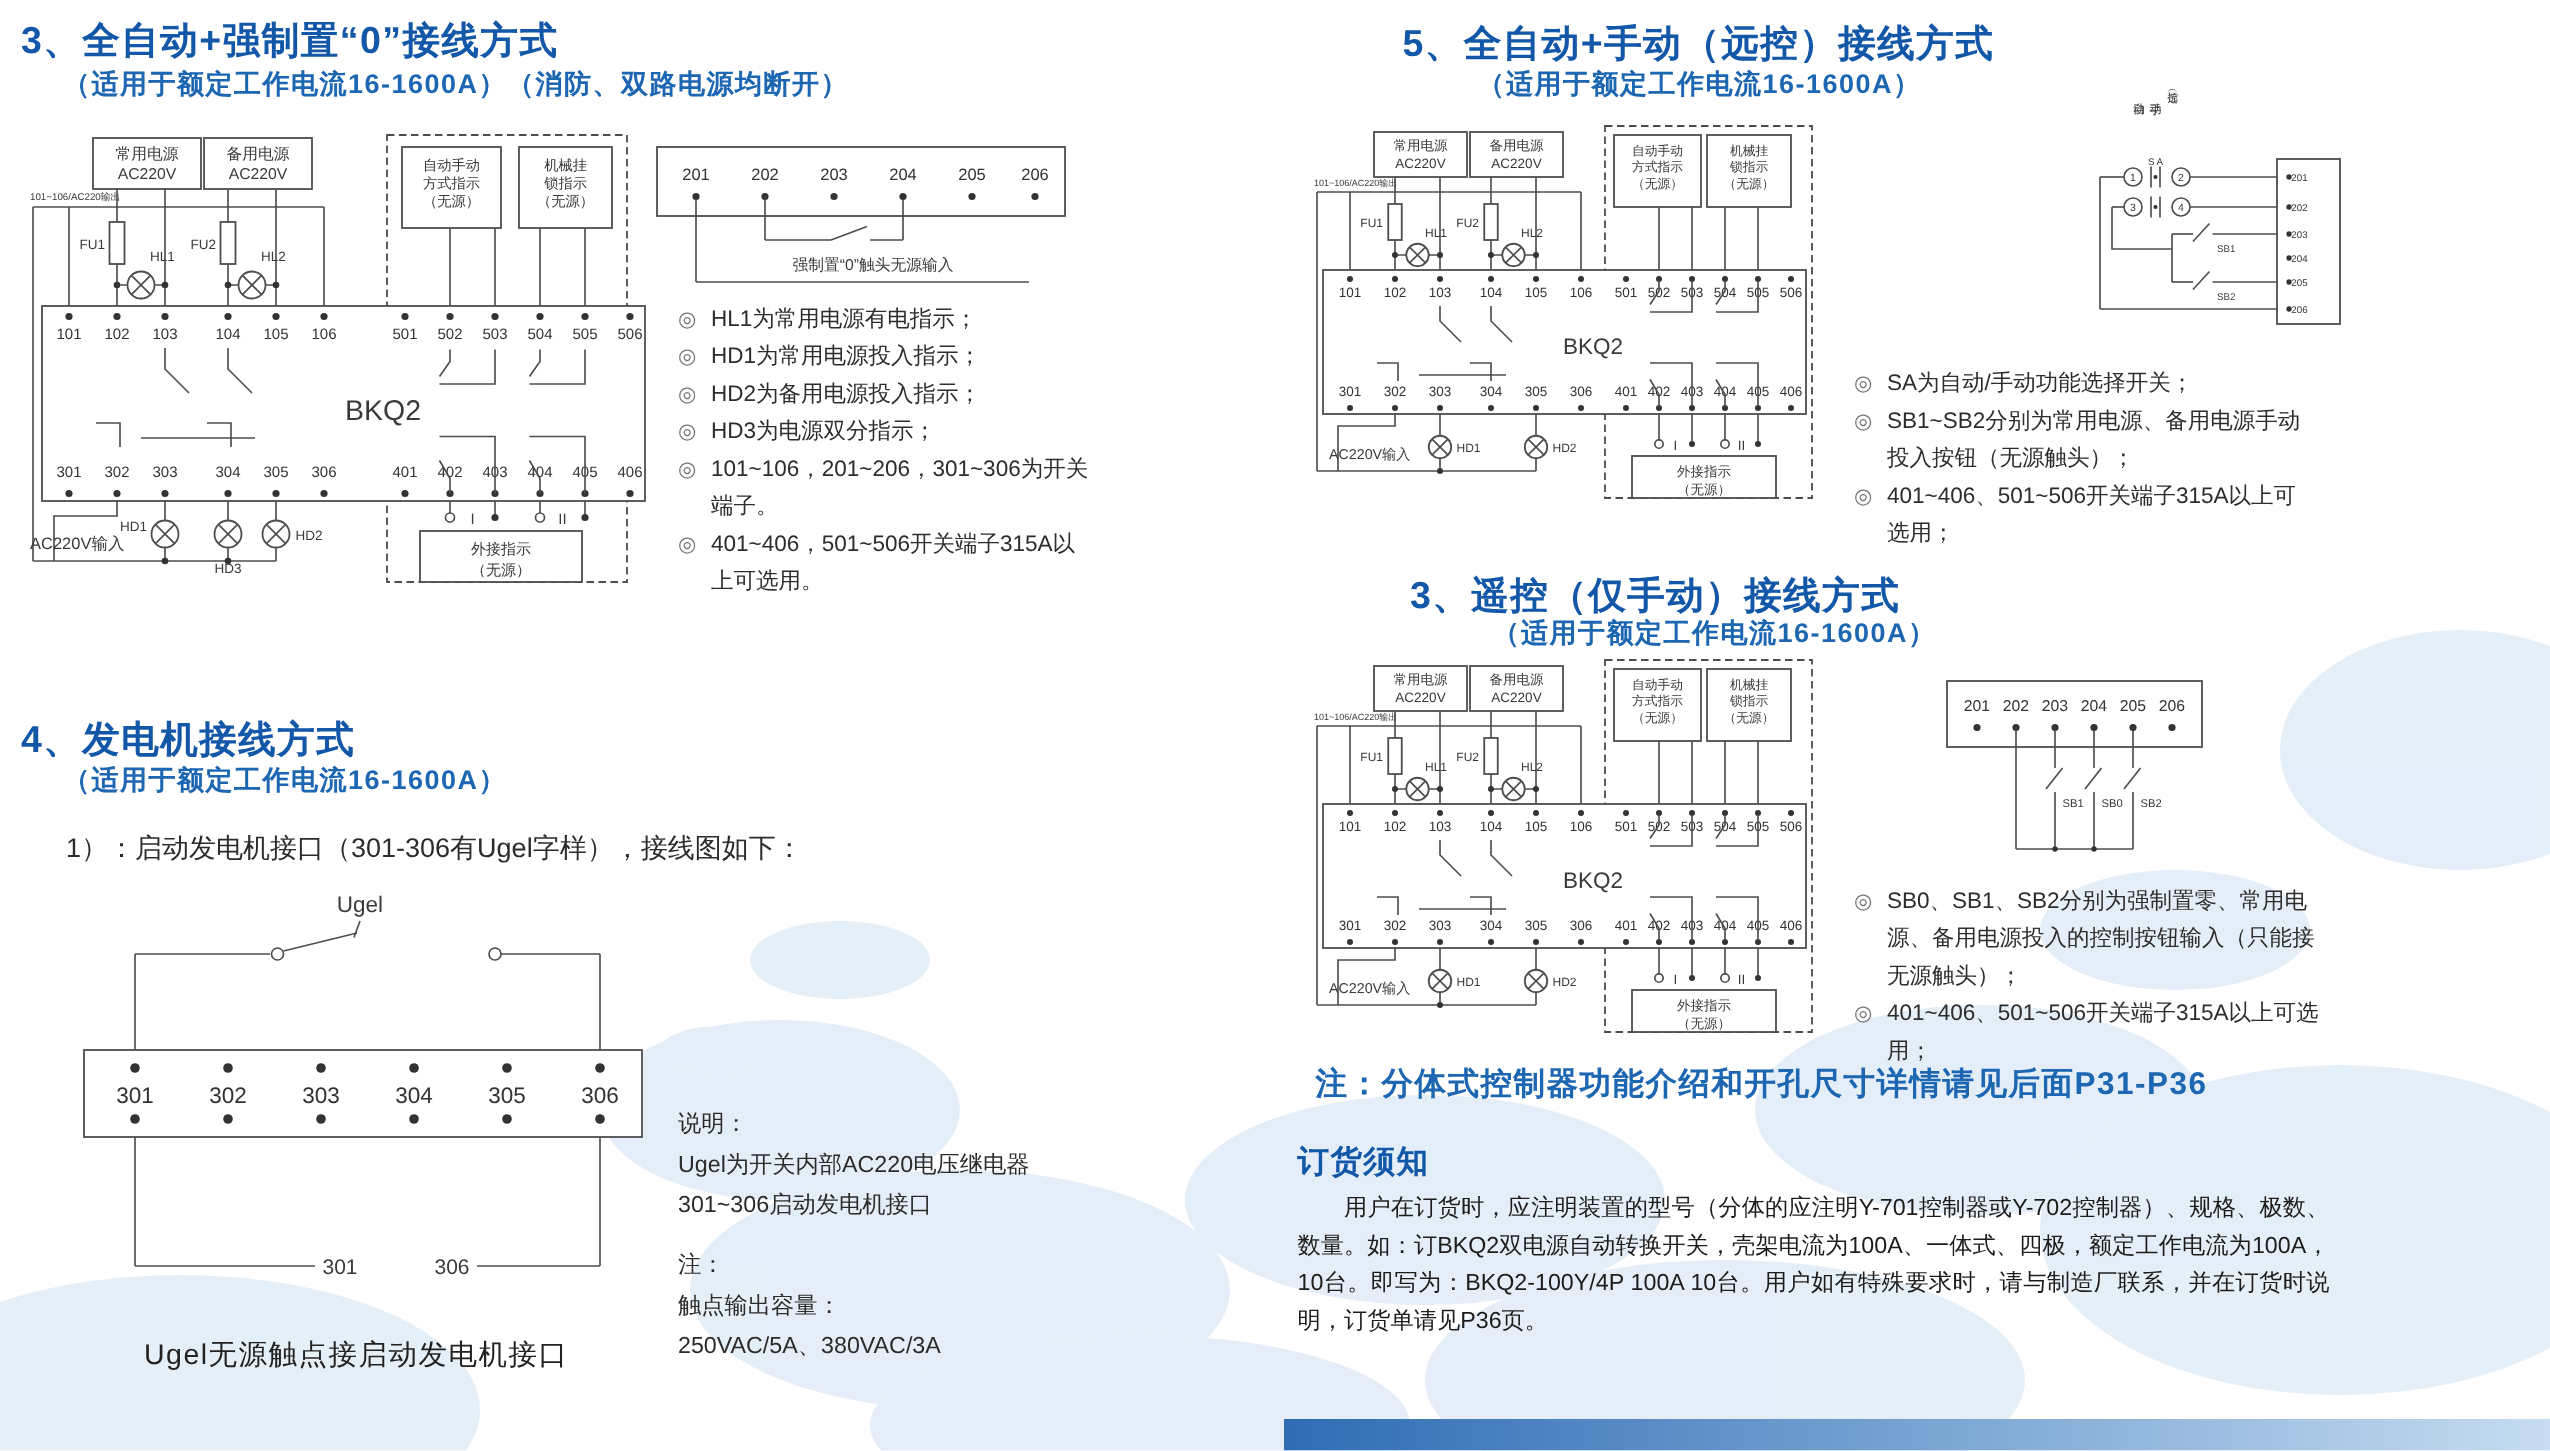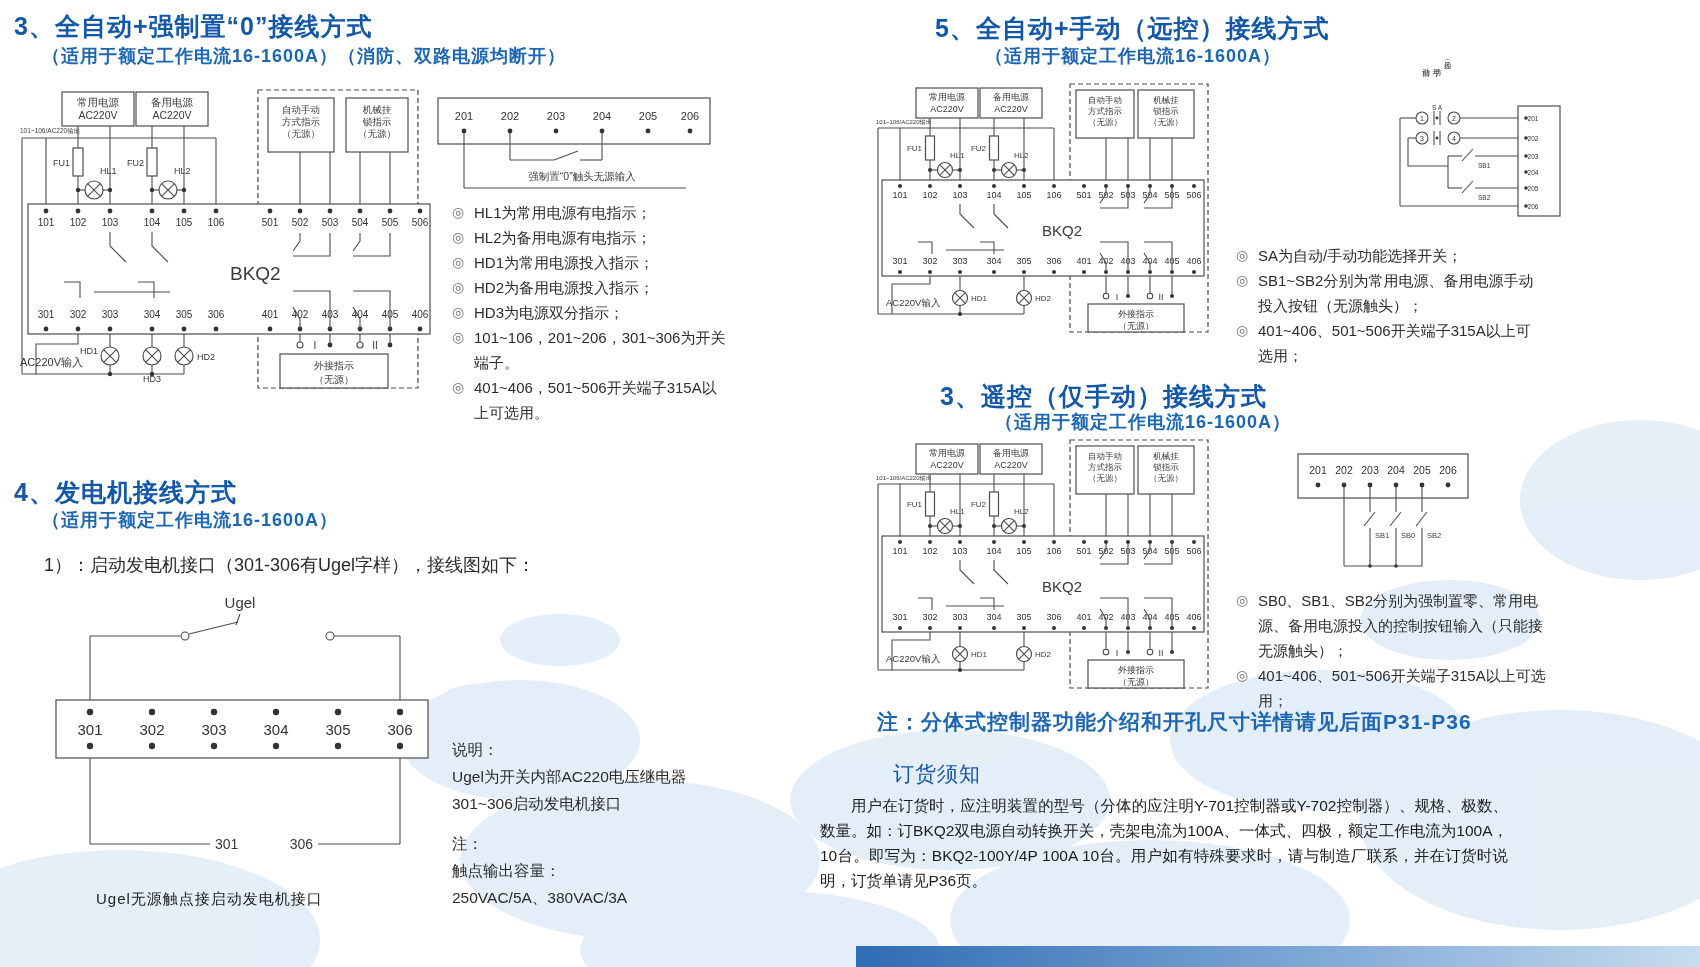--- a/index.html
+++ b/index.html
@@ -10,23 +10,23 @@
   .sec-title{font-size:25px;font-weight:bold;color:#1257a8;letter-spacing:1px;white-space:nowrap;}
   .sec-sub{font-size:18px;font-weight:600;color:#1d66b2;letter-spacing:1px;white-space:nowrap;}
   .sec-sub.sm{font-size:18px;}
   
   ul.blist{list-style:none;margin:0;padding:0;}
   ul.blist li{position:relative;padding-left:22px;font-size:15px;line-height:25px;color:#2d2d2d;}
   ul.blist li::before{content:"◎";position:absolute;left:0;top:0;color:#777;font-size:14px;}
   
   .body-text{font-size:18px;color:#2b2b2b;}
   .note-block{font-size:15.5px;line-height:27px;color:#2b2b2b;}
-  .caption{font-size:15px;color:#222;letter-spacing:1px;}
+  .caption{font-size:19px;color:#222;letter-spacing:1px;}
   .blue-note{font-size:21px;font-weight:600;color:#1d66b2;letter-spacing:1px;white-space:nowrap;}
-  .order-title{font-size:21px;font-weight:normal;color:#1257a8;letter-spacing:1px;margin-left:28px;}
+  .order-title{font-size:21px;font-weight:bold;color:#1257a8;letter-spacing:1px;}
   .order-par{font-size:15.5px;line-height:25px;color:#1c1c1c;text-align:justify;text-indent:2em;margin:0;}
   
   svg{overflow:visible;}
   svg line,svg path,svg polyline{stroke:#4d4d4d;stroke-width:1.1;fill:none;}
   svg rect{stroke:#4d4d4d;stroke-width:1.2;fill:#ffffff;}
   svg rect.dashed{stroke-dasharray:5 3;fill:none;}
   svg text{fill:#3a3a3a;font-family:"Liberation Sans","DejaVu Sans",sans-serif;}
   svg .ctr{text-anchor:middle;}
   svg .end{text-anchor:end;}
   svg circle.dot{fill:#333;stroke:none;}
@@ -262,21 +262,20 @@
     <line x1="76" y1="68" x2="120" y2="68"></line>
     <line x1="120" y1="68" x2="144" y2="59"></line>
     <line x1="146" y1="68" x2="168" y2="68"></line>
     <line x1="168" y1="41" x2="168" y2="68"></line>
   </g>
   <text class="ctr" x="148" y="88" font-size="10.5">强制置“0”触头无源输入</text>
 </svg>
 
 <ul class="abs blist" style="left:452px;top:200px;width:278px;z-index:1">
   <li>HL1为常用电源有电指示；</li>
-  <li>HL2为备用电源有电指示；</li>
   <li>HD1为常用电源投入指示；</li>
   <li>HD2为备用电源投入指示；</li>
   <li>HD3为电源双分指示；</li>
   <li>101~106，201~206，301~306为开关端子。</li>
   <li>401~406，501~506开关端子315A以上可选用。</li>
 </ul>
 
 <div class="abs sec-title" style="left:14px;top:476px;z-index:1">4、发电机接线方式</div>
 <div class="abs sec-sub sm" style="left:42px;top:508px;z-index:1">（适用于额定工作电流16-1600A）</div>
 <div class="abs body-text" style="left:44px;top:553px;z-index:1">1）：启动发电机接口（301-306有Ugel字样），接线图如下：</div>
@@ -767,15 +766,15 @@
   <text x="155" y="90" font-size="7.5">SB2</text>
 </svg>
 
 <ul class="abs blist" style="left:1236px;top:588px;width:312px;z-index:1">
   <li>SB0、SB1、SB2分别为强制置零、常用电源、备用电源投入的控制按钮输入（只能接无源触头）；</li>
   <li>401~406、501~506开关端子315A以上可选用；</li>
 </ul>
 
 <div class="abs blue-note" style="left:877px;top:708px;z-index:1">注：分体式控制器功能介绍和开孔尺寸详情请见后面P31-P36</div>
 <div class="abs order-title" style="left:865px;top:760px;z-index:1">订货须知</div>
-<p class="abs order-par" style="left:820px;top:793px;width:688px;z-index:1">用户在订货时，应注明装置的型号（分体的应注明Y-701控制器或Y-702控制器）、规格、极数、数量。如：订BKQ2双电源自动转换开关，壳架电流为100A、一体式、四极，额定工作电流为100A，10台。即写为：BKQ2-100Y/4P  100A  10台。用户如有特殊要求时，请与制造厂联系，并在订货时说明，订货单请见P36页。</p>
+<p class="abs order-par" style="left:865px;top:793px;width:688px;z-index:1">用户在订货时，应注明装置的型号（分体的应注明Y-701控制器或Y-702控制器）、规格、极数、数量。如：订BKQ2双电源自动转换开关，壳架电流为100A、一体式、四极，额定工作电流为100A，10台。即写为：BKQ2-100Y/4P  100A  10台。用户如有特殊要求时，请与制造厂联系，并在订货时说明，订货单请见P36页。</p>
 
 <div class="footer-bar" style="left:856px;top:946px;width:844px;height:21px;z-index:1;background:linear-gradient(90deg,#2f6cb4 0%,#7fa9d6 55%,#c7dcf0 100%);"></div>
 
 </body></html>

